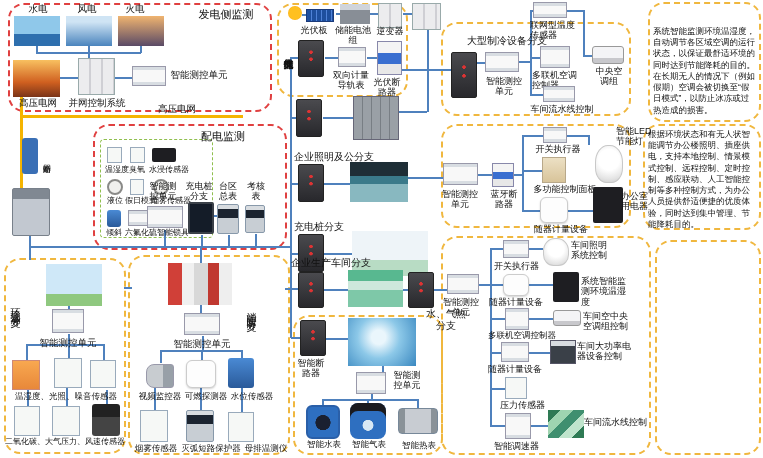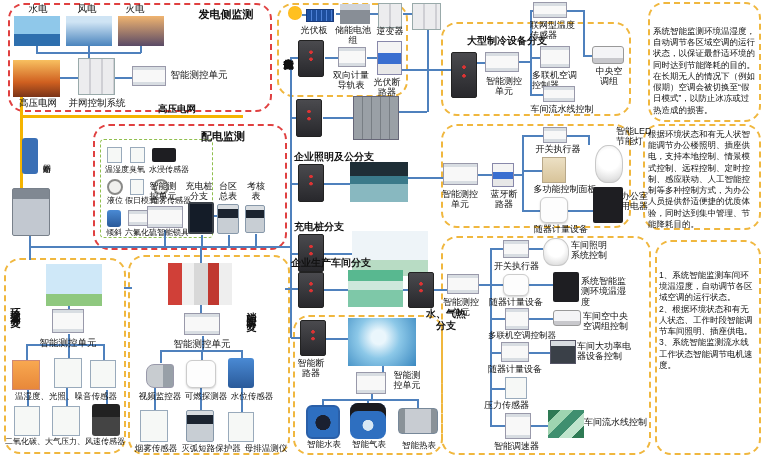--- a/index.html
+++ b/index.html
@@ -1,21 +1,21 @@
 <!DOCTYPE html>
 <html><head>
 <meta charset="utf-8">
 <style>
   html,body{margin:0;padding:0;background:#fff}
   .cv{position:relative;width:763px;height:458px;background:#fff;overflow:hidden;
       font-family:"Liberation Sans","DejaVu Sans",sans-serif;color:#111}
   .cv *{box-sizing:border-box}
   i{position:absolute;display:block}
   .lbl{position:absolute;font-size:9px;line-height:1.15;text-align:center;white-space:normal}
-  .b{font-weight:700}
+  .b{font-weight:400}
   .s8{font-size:8px}.s85{font-size:8.5px}.s95{font-size:9.5px}.s10{font-size:10px}.s11{font-size:11px}
   .vt{writing-mode:vertical-rl;text-orientation:upright;letter-spacing:2px}
   .note{position:absolute;font-size:8.5px;line-height:1.32;text-align:left}
   .pre{white-space:pre-line}
   .hl{background:#4f81bd;height:2px}
   .vl{background:#4f81bd;width:2px}
   .yh{background:#f5b400;height:3px}
   .yv{background:#f5b400;width:3px}
   .bx{position:absolute;border:2px dashed #e04040;border-radius:16px}
   .yel{border-color:#f0b73e}
@@ -329,33 +329,30 @@
   <div class="lbl" style="left:442px;top:297px;width:38px">智能测控单元</div>
   <i class="dev" style="left:503px;top:240px;width:26px;height:18px"></i>
   <div class="lbl" style="left:494px;top:261px;width:52px;text-align:left">开关执行器</div>
   <i class="wsq" style="left:503px;top:274px;width:26px;height:22px"></i>
   <div class="lbl" style="left:489px;top:297px;width:56px;text-align:left">随器计量设备</div>
   <i class="dev" style="left:505px;top:308px;width:24px;height:22px"></i>
   <div class="lbl s85" style="left:488px;top:331px;width:74px;text-align:left">多联机空调控制器</div>
   <i class="dev" style="left:501px;top:342px;width:28px;height:20px"></i>
   <div class="lbl" style="left:488px;top:364px;width:56px;text-align:left">随器计量设备</div>
   <i class="sw" style="left:505px;top:377px;width:22px;height:22px"></i>
-  <div class="lbl" style="left:484px;top:400px;width:50px;text-align:left">压力传感器</div>
+  <div class="lbl" style="left:495px;top:400px;width:50px;text-align:right">压力传感器</div>
   <i class="dev" style="left:505px;top:413px;width:26px;height:26px"></i>
   <div class="lbl" style="left:494px;top:441px;width:52px;text-align:left">智能调速器</div>
   <i class="bulb" style="left:543px;top:238px;width:26px;height:28px"></i>
   <div class="lbl" style="left:571px;top:240px;width:44px;text-align:left">车间照明系统控制</div>
   <i class="blk" style="left:553px;top:272px;width:26px;height:30px"></i>
   <div class="lbl" style="left:581px;top:276px;width:50px;text-align:left">系统智能监测环境温湿度</div>
   <i class="ceilac" style="left:553px;top:310px;width:28px;height:16px"></i>
   <div class="lbl" style="left:583px;top:311px;width:48px;text-align:left">车间空中央空调组控制</div>
   <i class="mach" style="left:550px;top:340px;width:26px;height:24px"></i>
   <div class="lbl" style="left:577px;top:341px;width:58px;text-align:left">车间大功率电器设备控制</div>
   <i class="lineP" style="left:548px;top:410px;width:36px;height:28px"></i>
   <div class="lbl" style="left:584px;top:417px;width:66px;text-align:left">车间流水线控制</div>
 
   <div class="note" style="left:648px;top:129px;width:110px;height:100px">根据环境状态和有无人状智能调节办公楼照明、插座供电，支持本地控制、情景模式控制、远程控制、定时控制、感应联动、人工智能控制等多种控制方式，为办公人员提供舒适便捷的优质体验，同时达到集中管理、节能降耗目的。</div>
   <div class="note" style="left:653px;top:26px;width:104px;height:94px">系统智能监测环境温湿度，自动调节各区域空调的运行状态，以保证最舒适环境的同时达到节能降耗的目的。在长期无人的情况下（例如假期）空调会被切换至“假日模式”，以防止冰冻或过热造成的损害。</div>
-  <div class="note pre" style="left:659px;top:270px;width:94px;height:160px">1、系统智能监测车间环境温湿度，自动调节各区域空调的运行状态。
-2、根据环境状态和有无人状态、工作时段智能调节车间照明、插座供电。
-3、系统智能监测流水线工作状态智能调节电机速度。</div>
 
 </div>
 
 </body></html>

